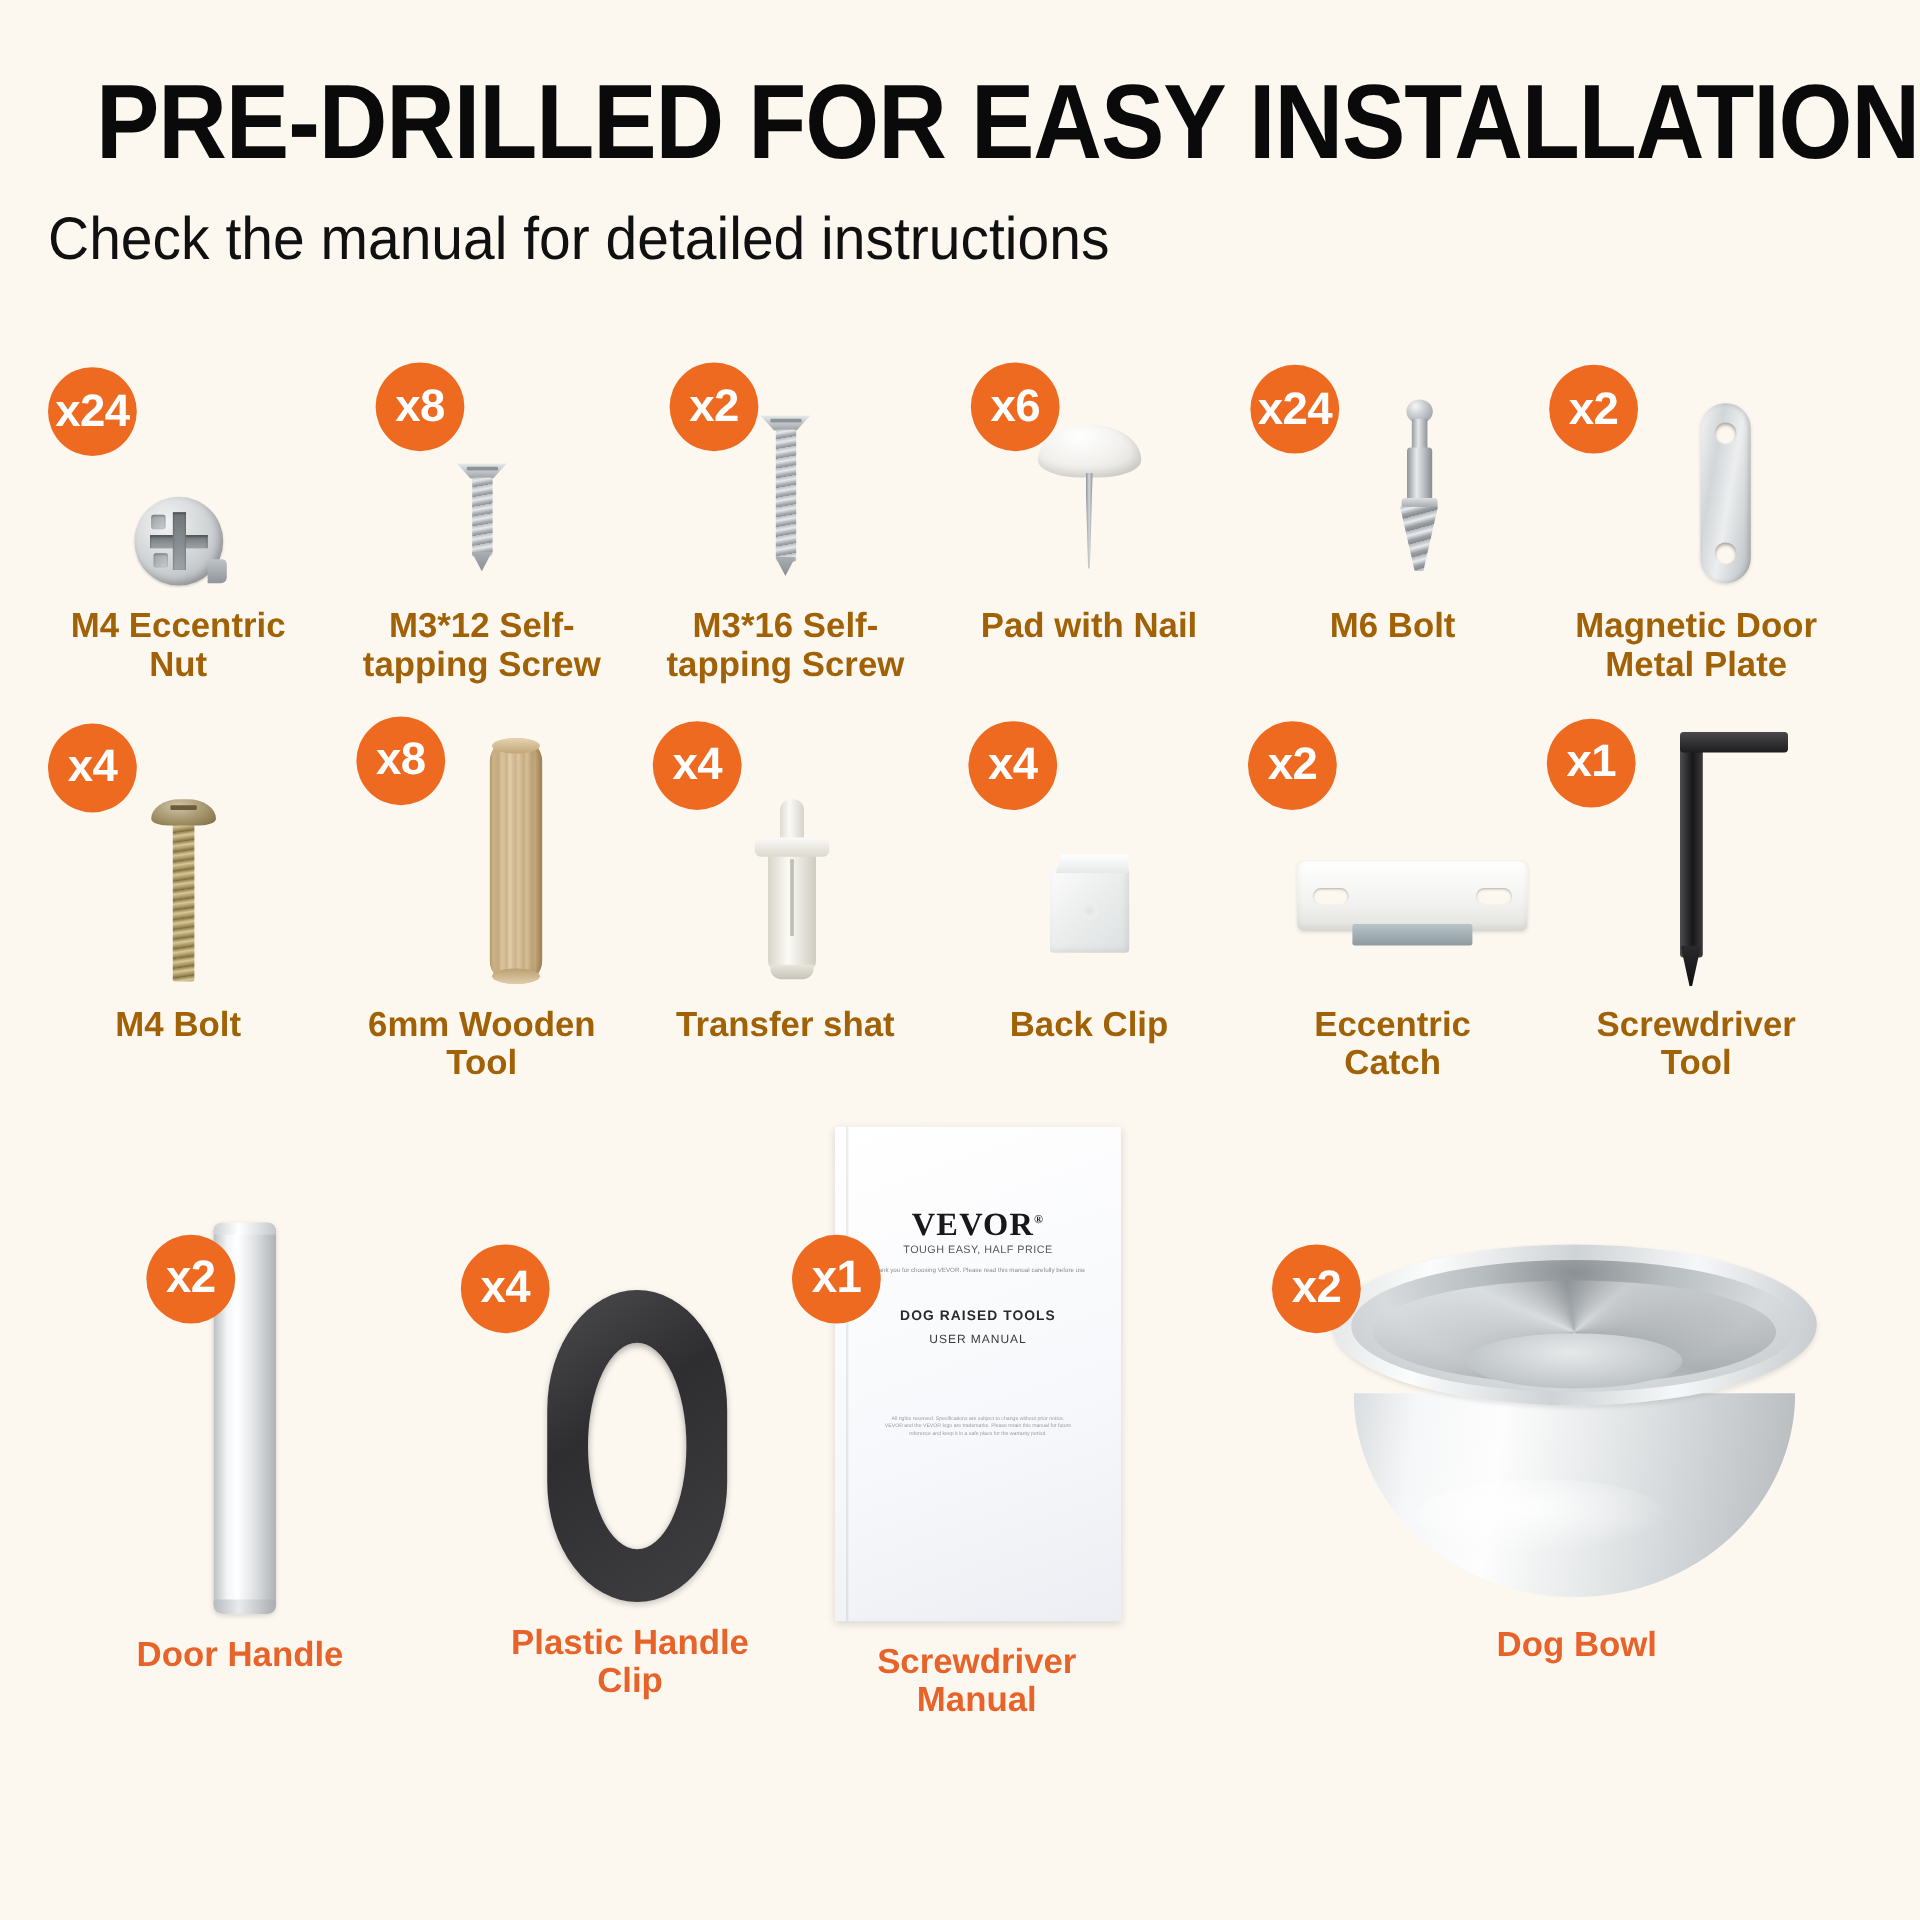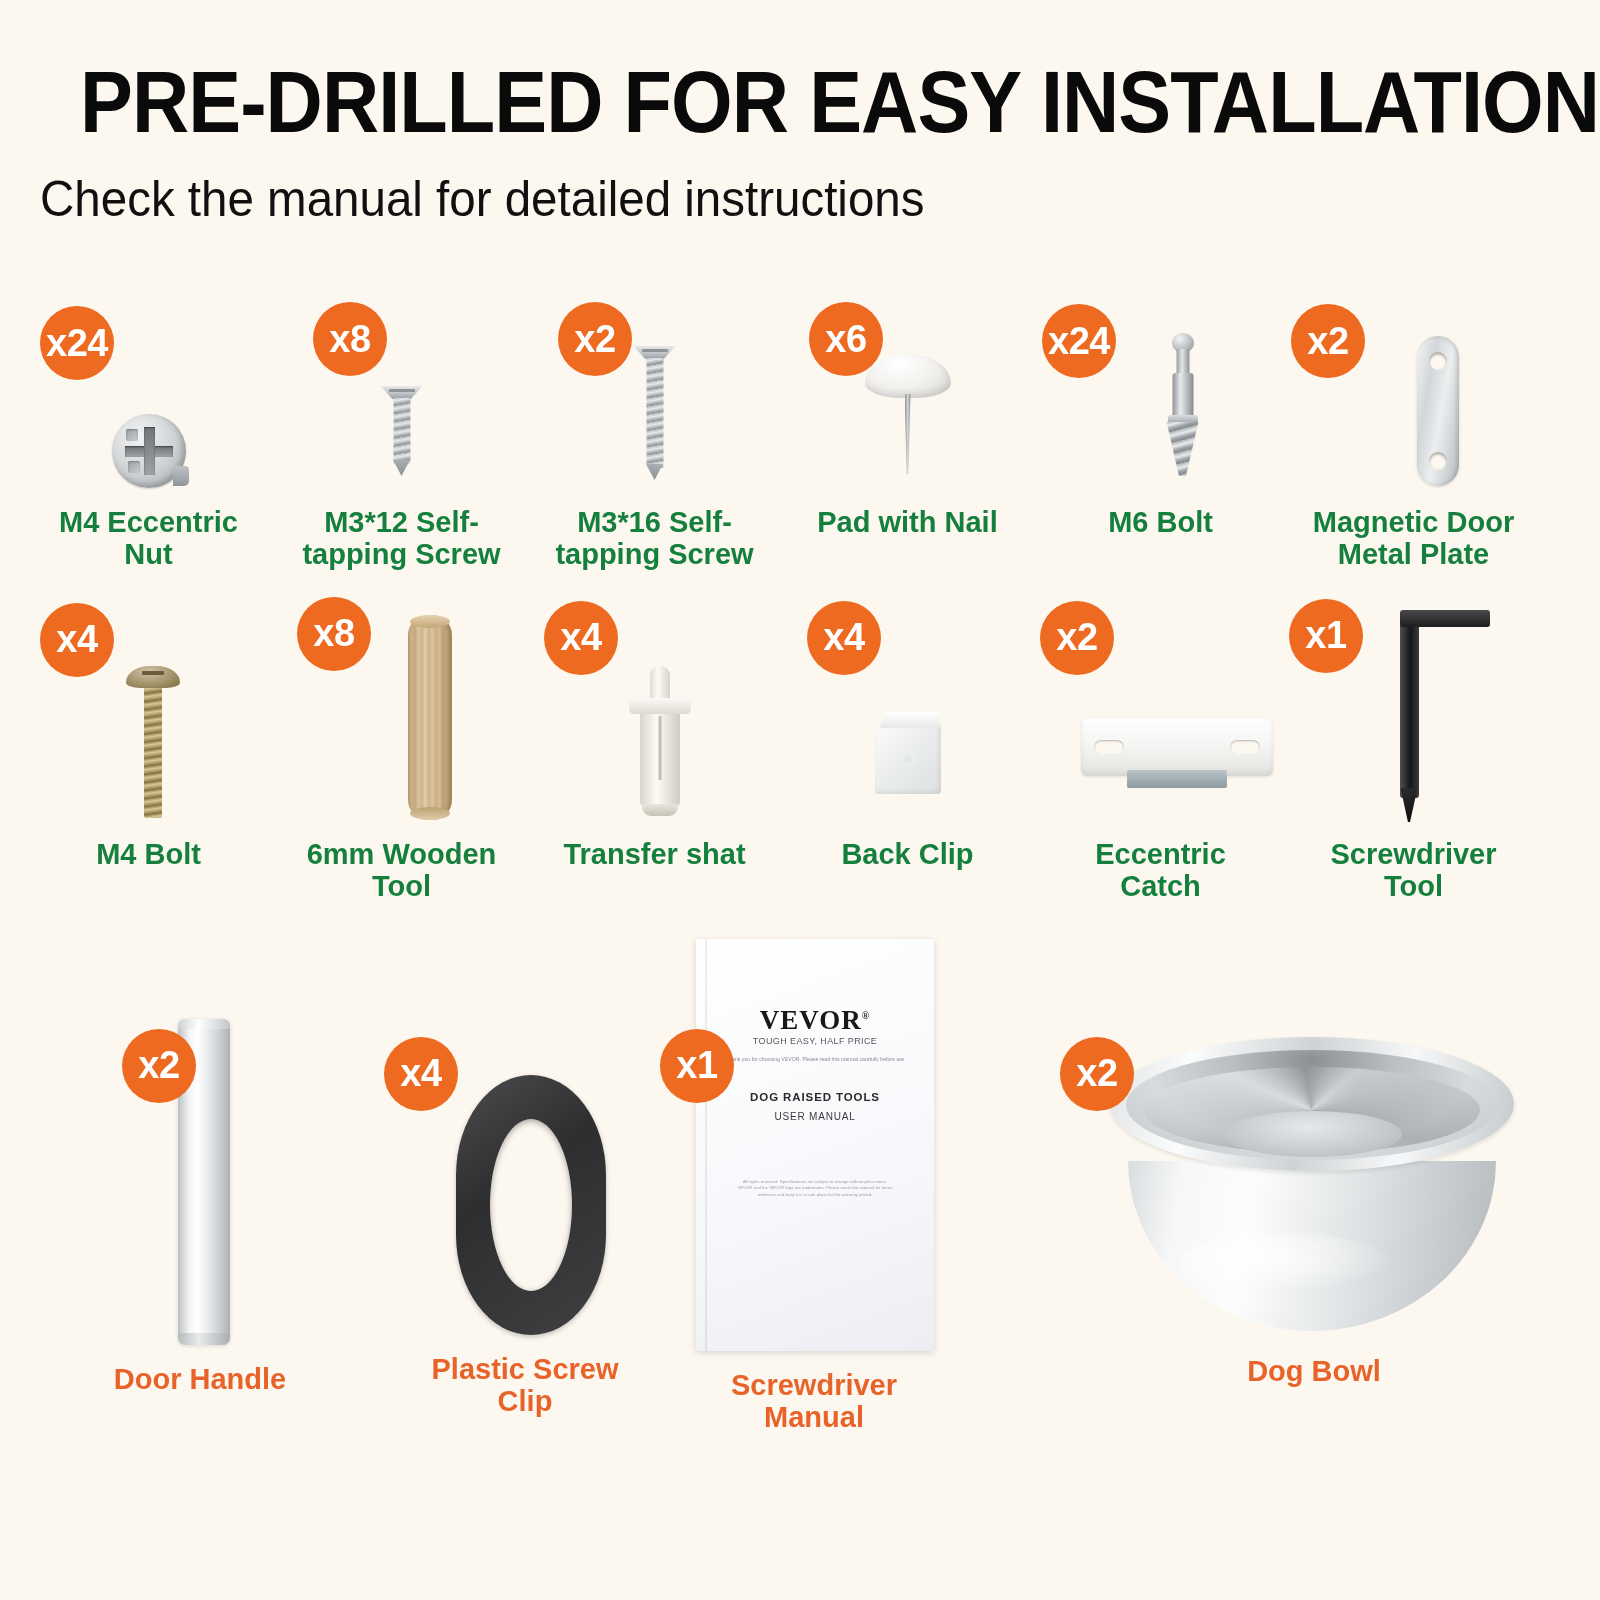--- a/index.html
+++ b/index.html
@@ -35,21 +35,21 @@
   #grid { position:absolute; top:310px; left:0; width:1600px; }
   .row { display:flex; width:1600px; }
   .cell { position:relative; display:flex; flex-direction:column; align-items:center; }
   .row-1 .cell, .row-2 .cell { width:253px; }
   .row-1 { margin-left:22px; }
   .row-2 { margin-left:22px; margin-top:36px; }
   .art { position:relative; width:100%; display:flex; align-items:flex-end; justify-content:center; }
   .row-1 .art { height:180px; }
   .row-2 .art { height:215px; }
   .label {
-    color:#15803d;
+    color:#a16207;
     font-weight:bold;
     font-size:29px;
     line-height:1.12;
     text-align:center;
     margin-top:16px;
     width:215px;
   }
 
   
   .badge {
@@ -597,21 +597,21 @@
     </div>
 
     <div class="r3cell" style="left:368px; top:14px;">
       <div class="r3art" style="height:306px;">
         <div class="badge" style="left:-18px; top:8px;">x4</div>
         <div class="oval" style="margin-left:54px;">
           <div class="ring"></div>
             <div class="hole"></div>
         </div>
       </div>
-      <div class="r3label" style="margin-left:42px; width:230px;">Plastic Screw Clip</div>
+      <div class="r3label" style="margin-left:42px; width:230px;">Plastic Handle Clip</div>
     </div>
 
     <div class="r3cell" style="left:640px; top:10px;">
       <div class="r3art" style="height:326px;">
         <div class="badge" style="left:10px; top:4px; z-index:9;">x1</div>
         <div class="manual" style="margin-left:46px;">
           <div class="page"></div>
           <div class="spine"></div>
           <div class="inner">
             <div class="logo"><span>VEVOR</span><sup>®</sup></div>

